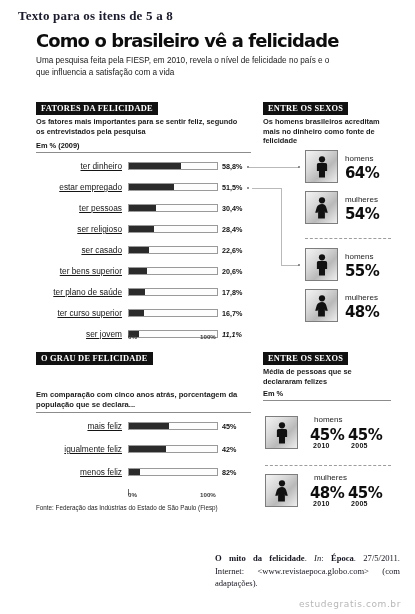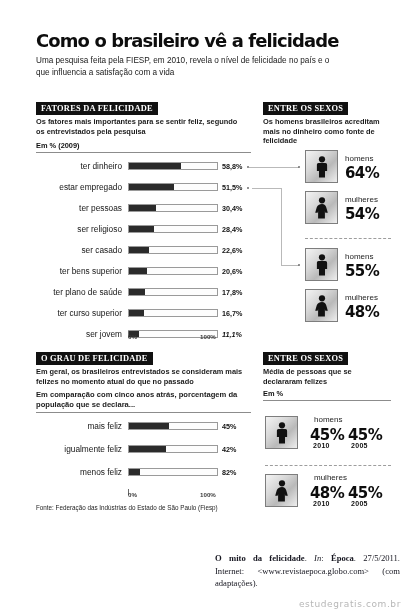--- a/index.html
+++ b/index.html
@@ -49,21 +49,21 @@
   .unitlabel{
     position:absolute;font-size:7.4px;font-weight:bold;color:#111;
     white-space:nowrap;
   }
   .rule{position:absolute;background:#8c8c8c;height:1px;}
 
   
   .barrow{position:absolute;height:11px;}
   .barlabel{
     position:absolute;right:0;top:0;width:92px;text-align:right;
-    font-size:8.3px;color:#151515;line-height:11px;white-space:nowrap;
+    font-size:8.3px;color:#151515;line-height:11px;white-space:nowrap;text-decoration:underline;
   }
   .track{
     position:absolute;top:1px;height:8px;
     background:#fdfdfd;border:1px solid #9a9a9a;box-sizing:border-box;
   }
   .fill{position:absolute;left:0;top:0;height:100%;background:#2b2b2b;}
   .barval{
     position:absolute;top:0;font-size:7.2px;font-weight:bold;
     color:#111;line-height:11px;white-space:nowrap;
   }
@@ -116,20 +116,21 @@
     position:absolute;right:14px;bottom:5px;
     font-size:9px;color:#b7b7b7;letter-spacing:.6px;
     font-family:"DejaVu Sans",sans-serif;
   }
 </style>
 </head>
 <body>
 
 <div class="page">
 
+  <div class="exam-line">Texto para os itens de 5 a 8</div>
 
   <div class="info">
 
     <div class="headline">Como o brasileiro vê a felicidade</div>
     <div class="subhead">Uma pesquisa feita pela FIESP, em 2010, revela o nível de felicidade no país e o que influencia a satisfação com a vida</div>
 
     <div class="tagbox" style="left:14px;top:74px;">FATORES DA FELICIDADE</div>
     <div class="paneldesc" style="left:14px;top:89px;width:210px;">Os fatores mais importantes para se sentir feliz, segundo os entrevistados pela pesquisa</div>
     <div class="unitlabel" style="left:14px;top:113px;">Em % (2009)</div>
     <div class="rule" style="left:14px;top:124px;width:215px;"></div>
@@ -254,21 +255,20 @@
               <path d="M8 7.0c2.6 0 3.6 1.3 4.3 3.6l1.5 5.1h-2.5l-.4-1.8v7.6H4.1v-7.6l-.4 1.8H1.2l1.5-5.1C3.4 8.3 5.4 7.0 8 7.0z" fill="#111"></path>
             </svg>
           </span>
         </div>
         <div class="sexlabel" style="left: 323px; top: 265px;">mulheres</div>
         <div class="sexpct" style="left: 323px; top: 275px;">48%</div>
       </div>
     <div class="dashrule" style="left:283px;top:210px;width:86px;"></div>
 
     <div class="tagbox" style="left:14px;top:324px;">O GRAU DE FELICIDADE</div>
-    <div class="paneldesc" style="left:14px;top:339px;width:218px;">Em geral, os brasileiros entrevistados se consideram mais felizes no momento atual do que no passado</div>
     <div class="paneldesc" style="left:14px;top:362px;width:210px;font-size:7.6px;line-height:10px;">Em comparação com cinco anos atrás, porcentagem da população que se declara...</div>
     <div class="rule" style="left:14px;top:384px;width:215px;"></div>
 
     <div id="bars-grau">
         <div class="barrow" style="left: 0px; top: 393px; width: 230px;">
           <div class="barlabel" style="right: 130px;">mais feliz</div>
           <div class="track" style="left: 106px; width: 90px;">
             <div class="fill" style="width: 45%;"></div>
           </div>
           <div class="barval" style="left: 200px;">45%</div>

